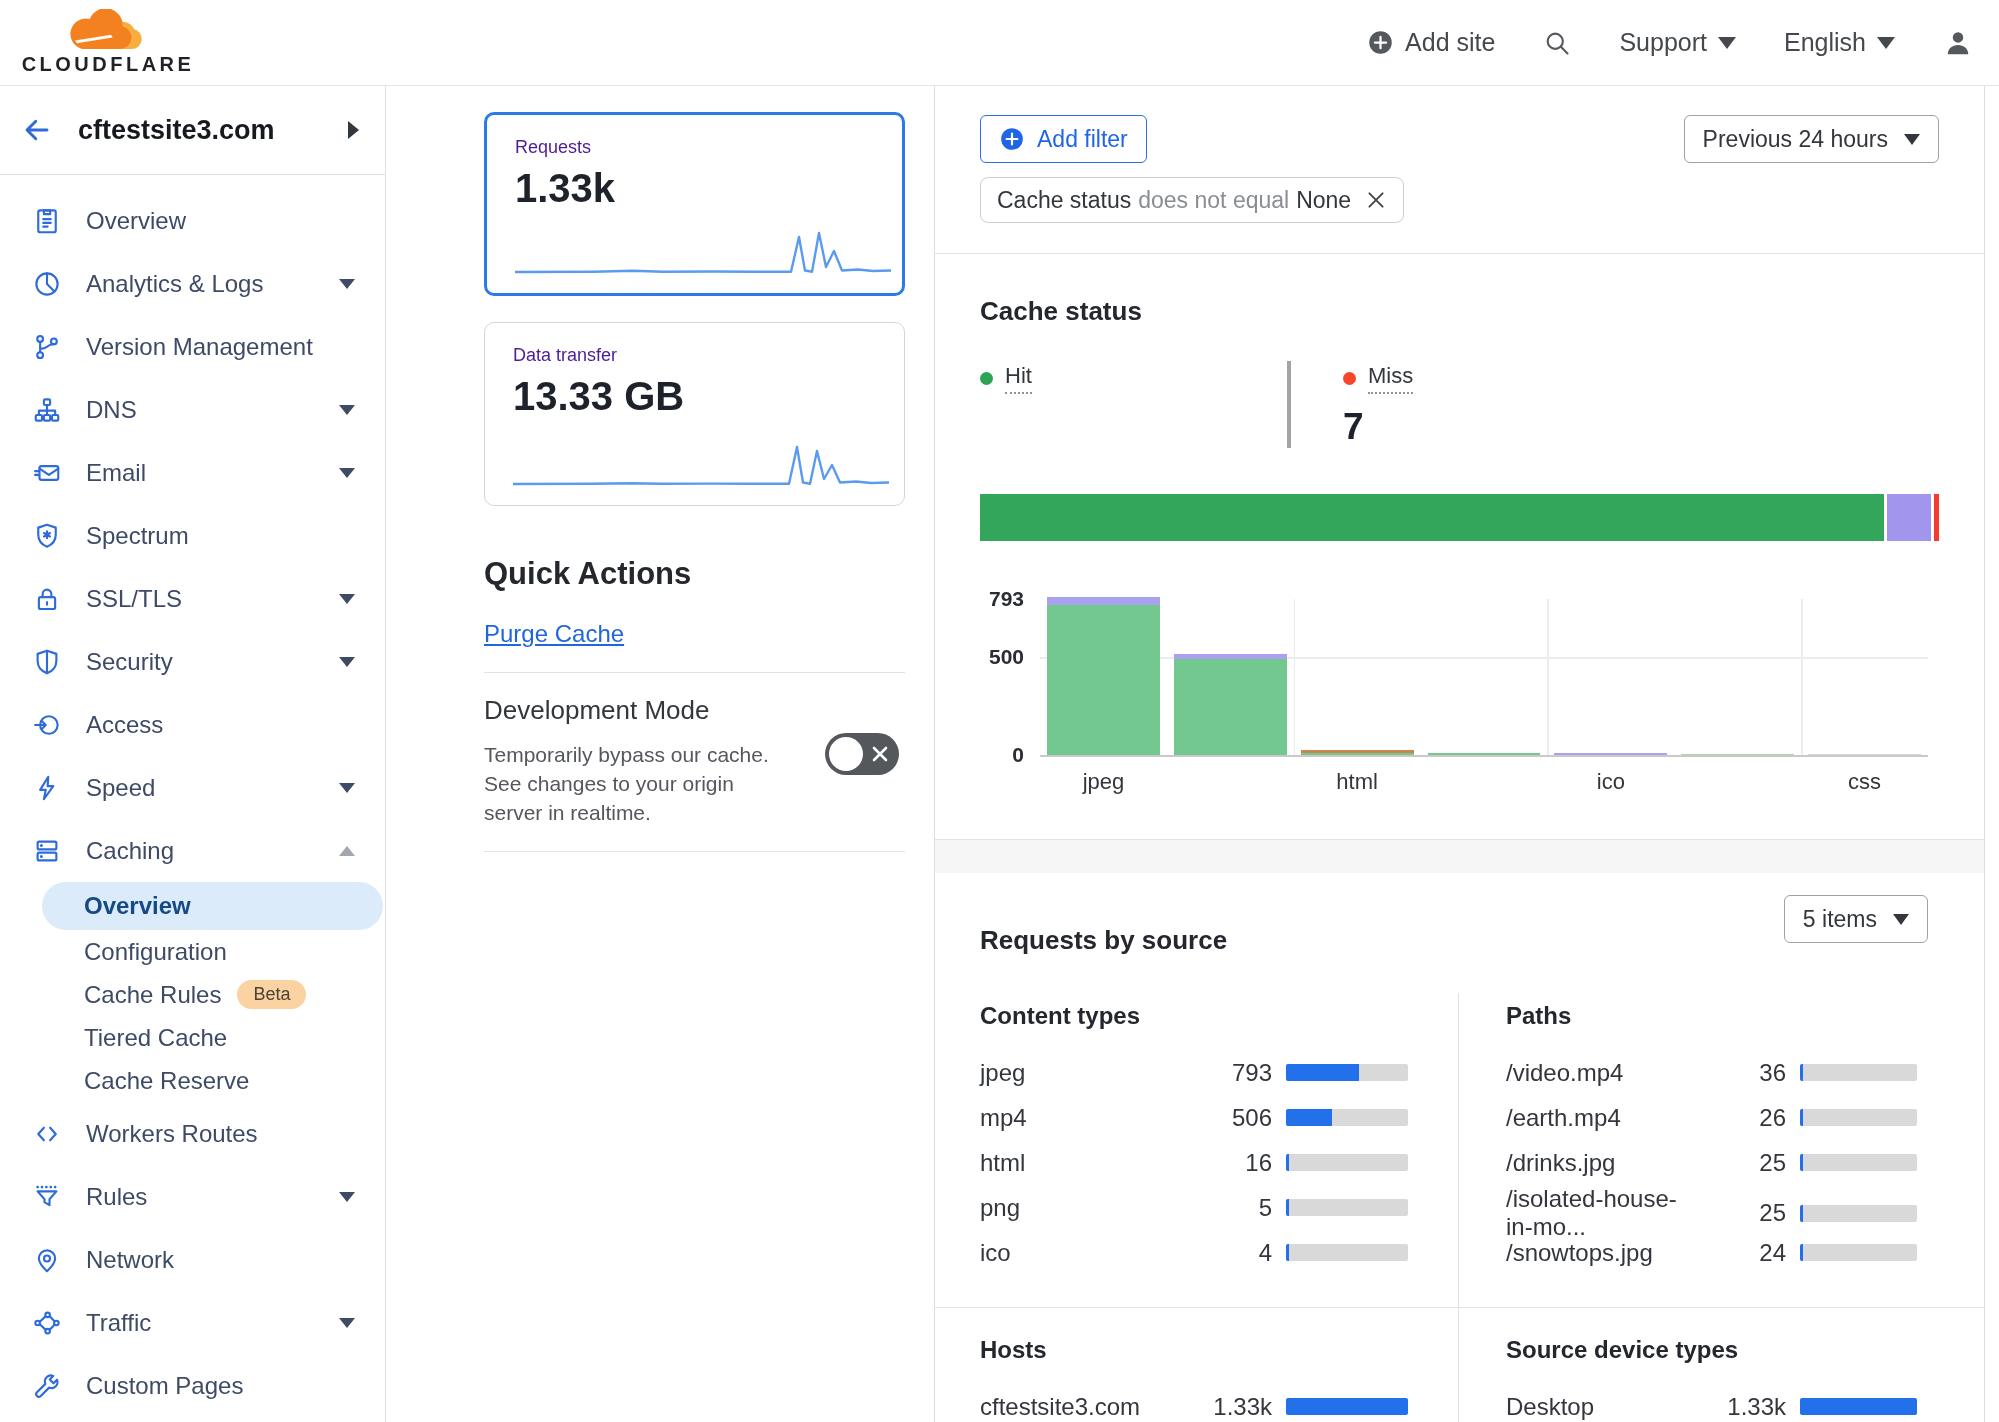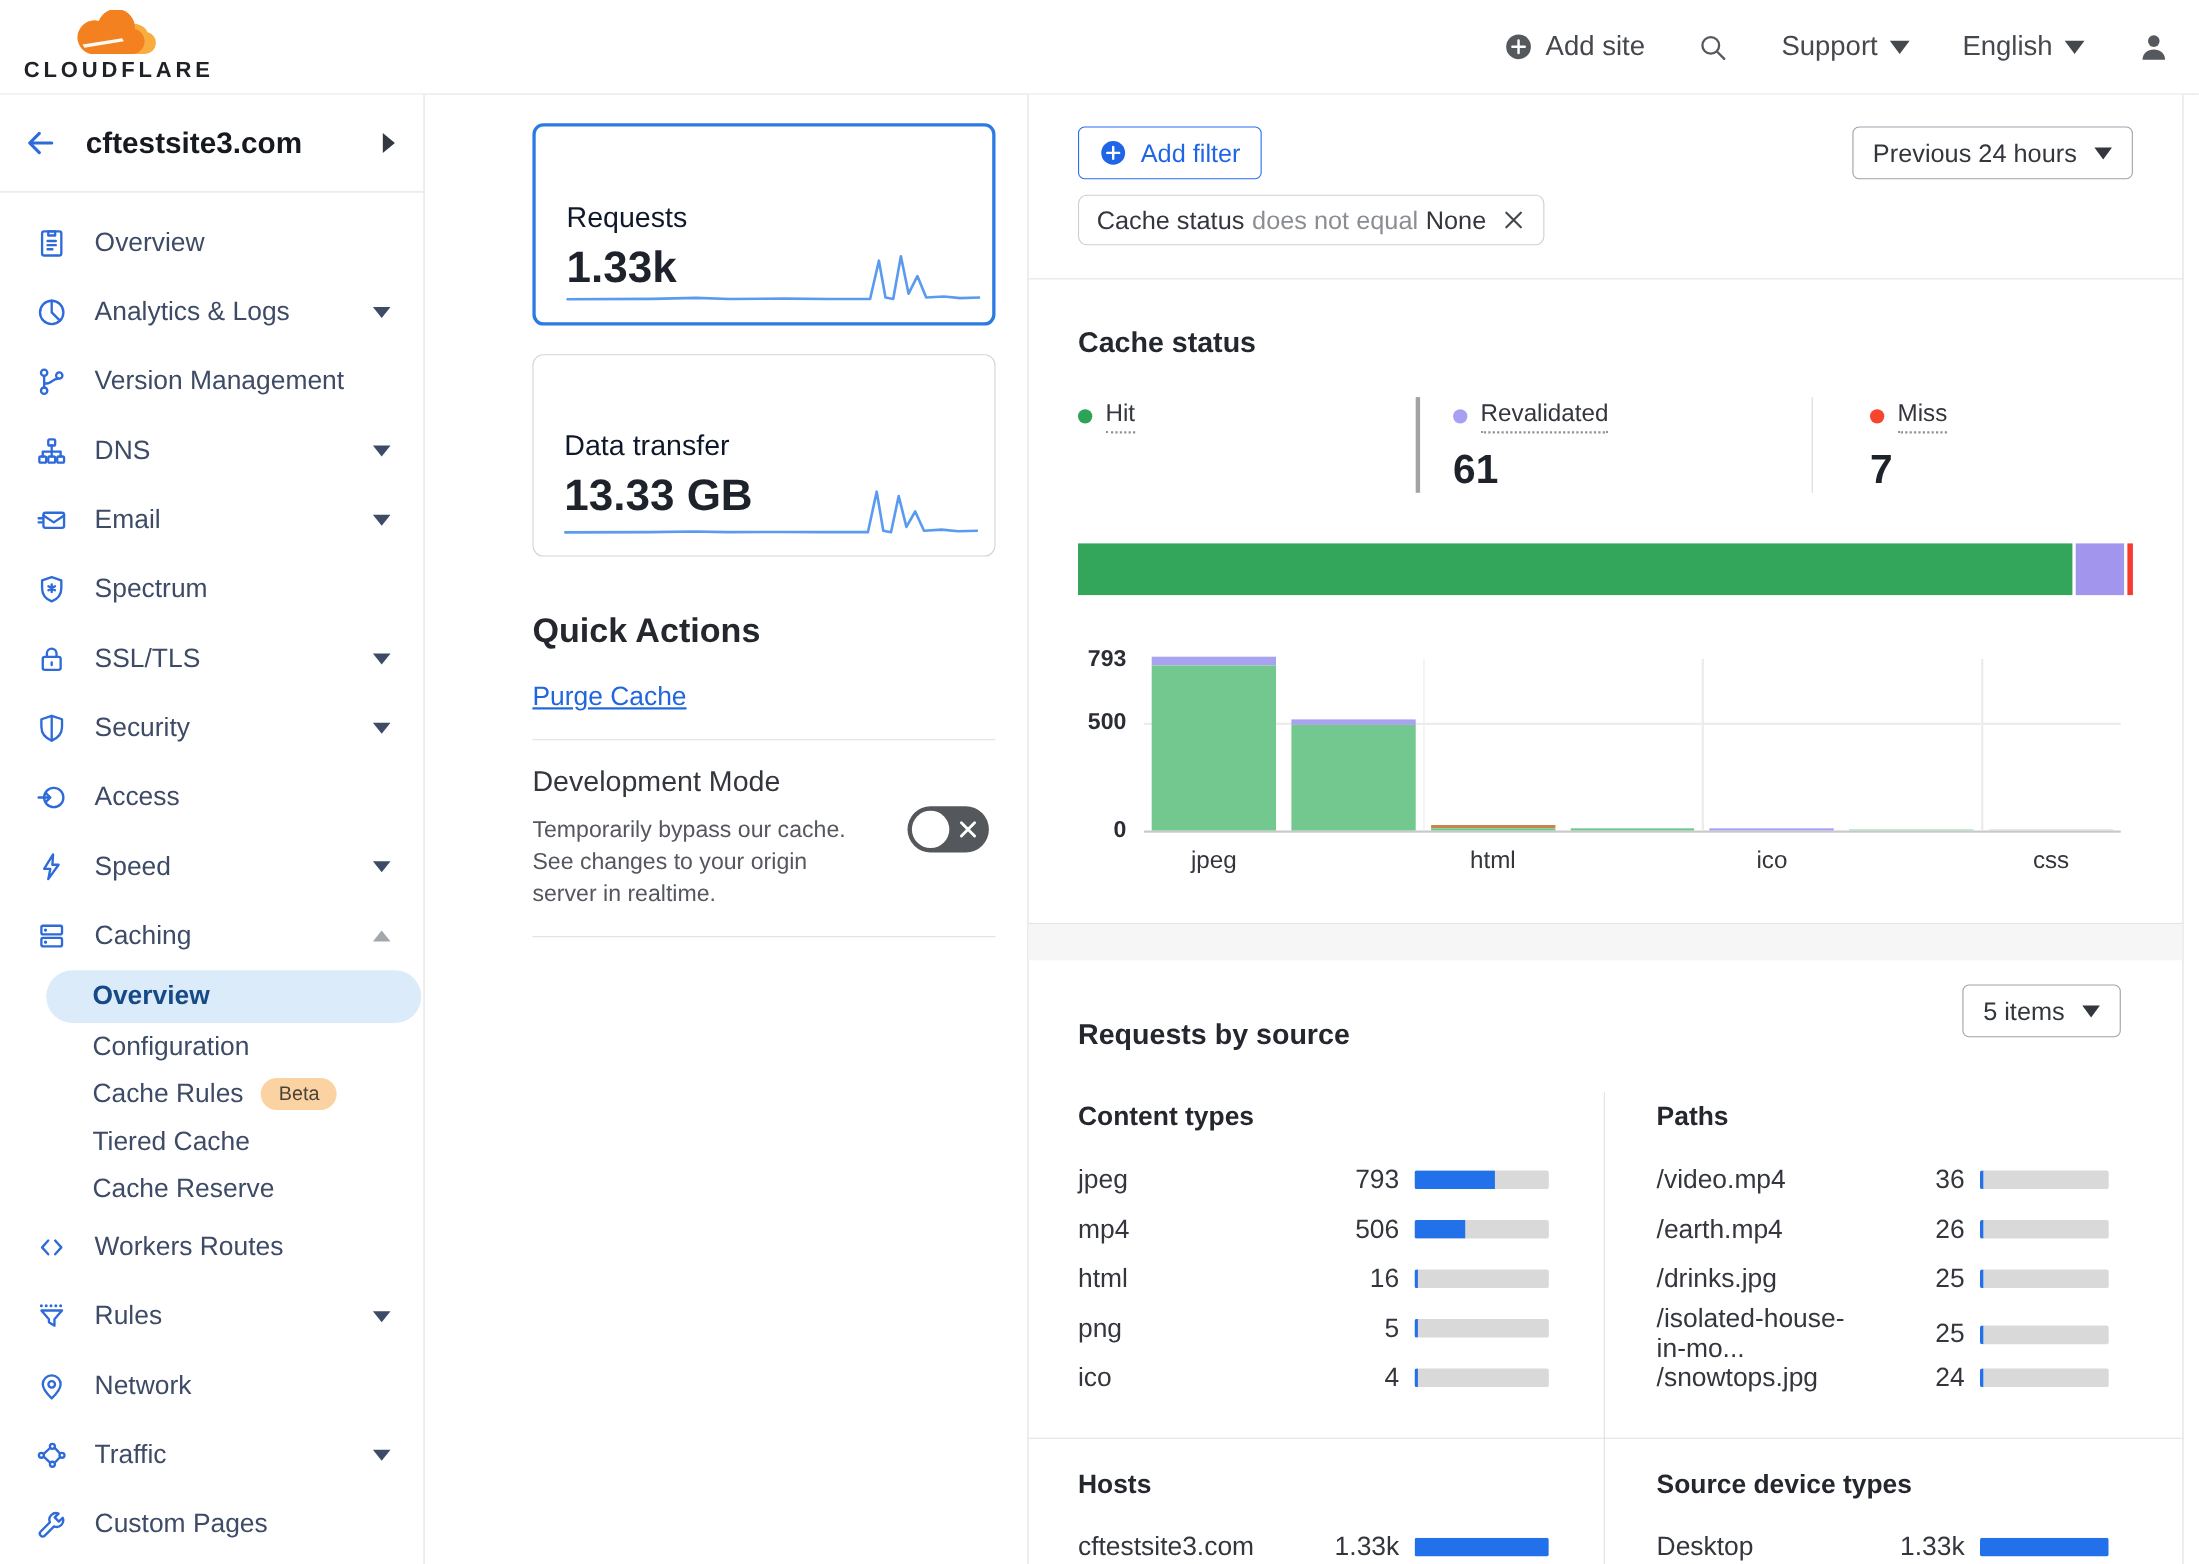--- a/index.html
+++ b/index.html
@@ -29,21 +29,21 @@
   .ncaret { margin-left:auto; margin-right:30px; width:0; height:0; border-left:8px solid transparent; border-right:8px solid transparent; border-top:10px solid #3e4b66; }
   .ncaret.up { border-top:none; border-bottom:10px solid #a3a7ad; }
   .sub-item { height:43px; display:flex; align-items:center; padding-left:84px; font-size:24px; color:#3e4b66; cursor:pointer; }
   .sub-item.active { background:#dcebf9; border-radius:24px; margin-left:42px; margin-right:2px; padding-left:42px; height:48px; font-weight:bold; color:#164a85; }
   .badge { margin-left:16px; background:#fbd2a2; color:#4b4238; font-size:18px; padding:4px 16px; border-radius:15px; }
 
   
   .mid { width:548px; flex:none; padding:26px 0 0 98px; }
   .metric-card { width:421px; height:184px; border:1.5px solid #d5d5d5; border-radius:10px; padding:22px 0 0 28px; position:relative; margin-bottom:26px; cursor:pointer; background:#fff; }
   .metric-card.selected { border:3px solid #2b7be4; }
-  .m-label { font-size:26px; color:#0f172a;margin-top:45px; }
+  .m-label { font-size:18px; color:#4c1d95; }
   .m-value { font-size:40px; font-weight:bold; color:#1d222b; margin-top:8px; }
   .spark { position:absolute; left:26px; right:20px; bottom:12px; height:58px; }
   .qa-title { font-size:31px; font-weight:bold; color:#24272e; margin-top:50px; }
   .purge { display:inline-block; margin-top:28px; font-size:24px; color:#2166dd; text-decoration:underline; cursor:pointer; }
   .mid hr { border:none; border-top:1px solid #e2e2e2; width:421px; margin-top:24px; }
   .devmode { position:relative; width:421px; margin-top:22px; }
   .dm-title { font-size:26px; color:#33363c; }
   .dm-desc { font-size:21px; color:#54575e; line-height:29px; width:305px; margin-top:14px; }
   .toggle { position:absolute; right:6px; top:38px; width:74px; height:42px; background:#54575b; border-radius:21px; display:flex; align-items:center; cursor:pointer; }
   .knob { width:34px; height:34px; background:#fff; border-radius:50%; margin-left:4px; }
@@ -406,27 +406,20 @@
       <div class="cache-sec">
         <div class="sec-title">Cache status</div>
 
         <div class="stats">
           <div class="stat s1">
             <div class="stat-top">
               <span class="dot" style="background:#2da358;"></span>
               <span class="stat-lbl">Hit</span>
             </div>
           </div>
-          <div class="stat s2">
-            <div class="stat-top">
-              <span class="dot" style="background:#a79ff1;"></span>
-              <span class="stat-lbl">Revalidated</span>
-            </div>
-            <div class="stat-val">61</div>
-          </div>
           <div class="stat s3">
             <div class="stat-top">
               <span class="dot" style="background:#f6452c;"></span>
               <span class="stat-lbl">Miss</span>
             </div>
             <div class="stat-val">7</div>
           </div>
         </div>
 
         <div class="stackbar">

